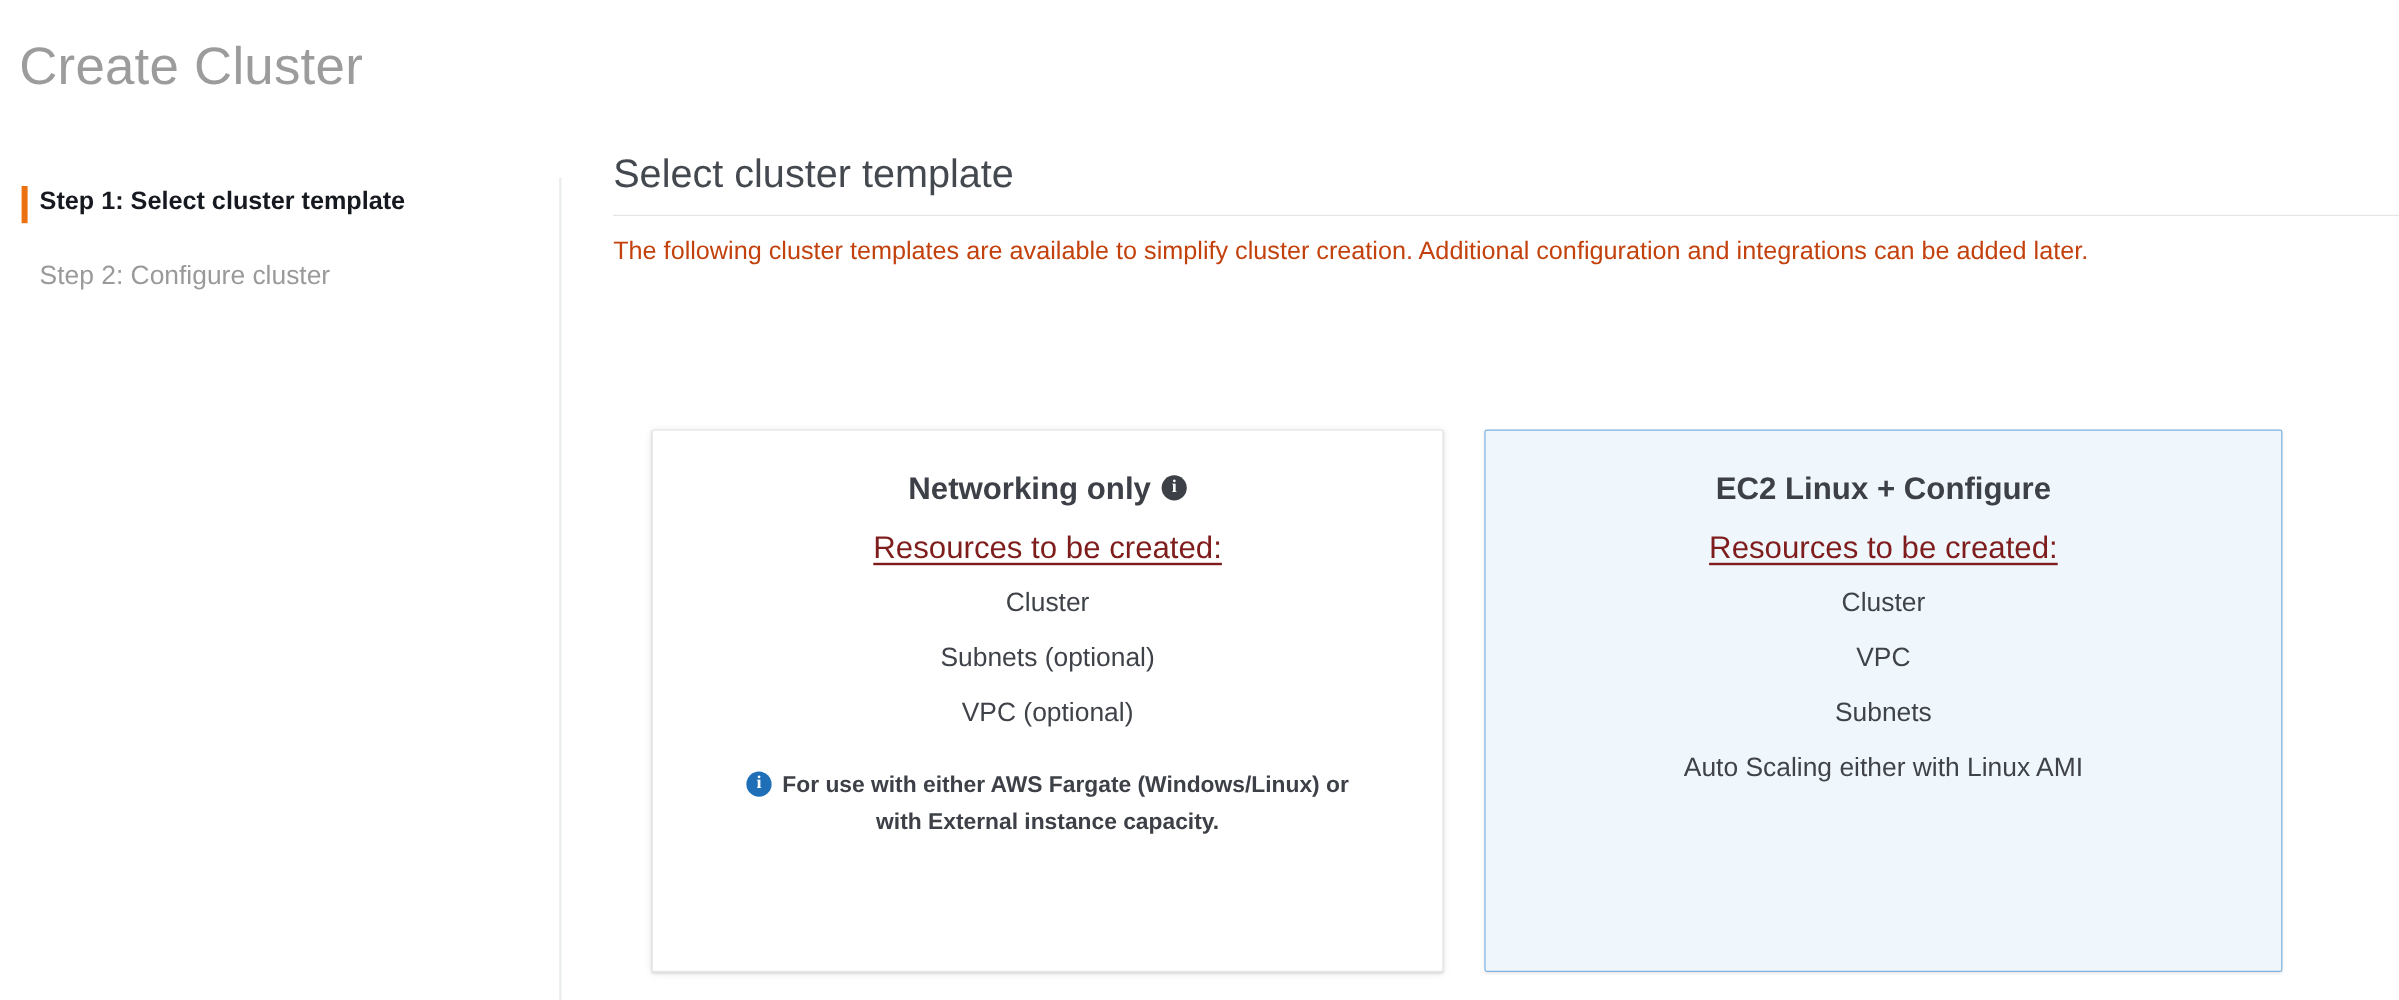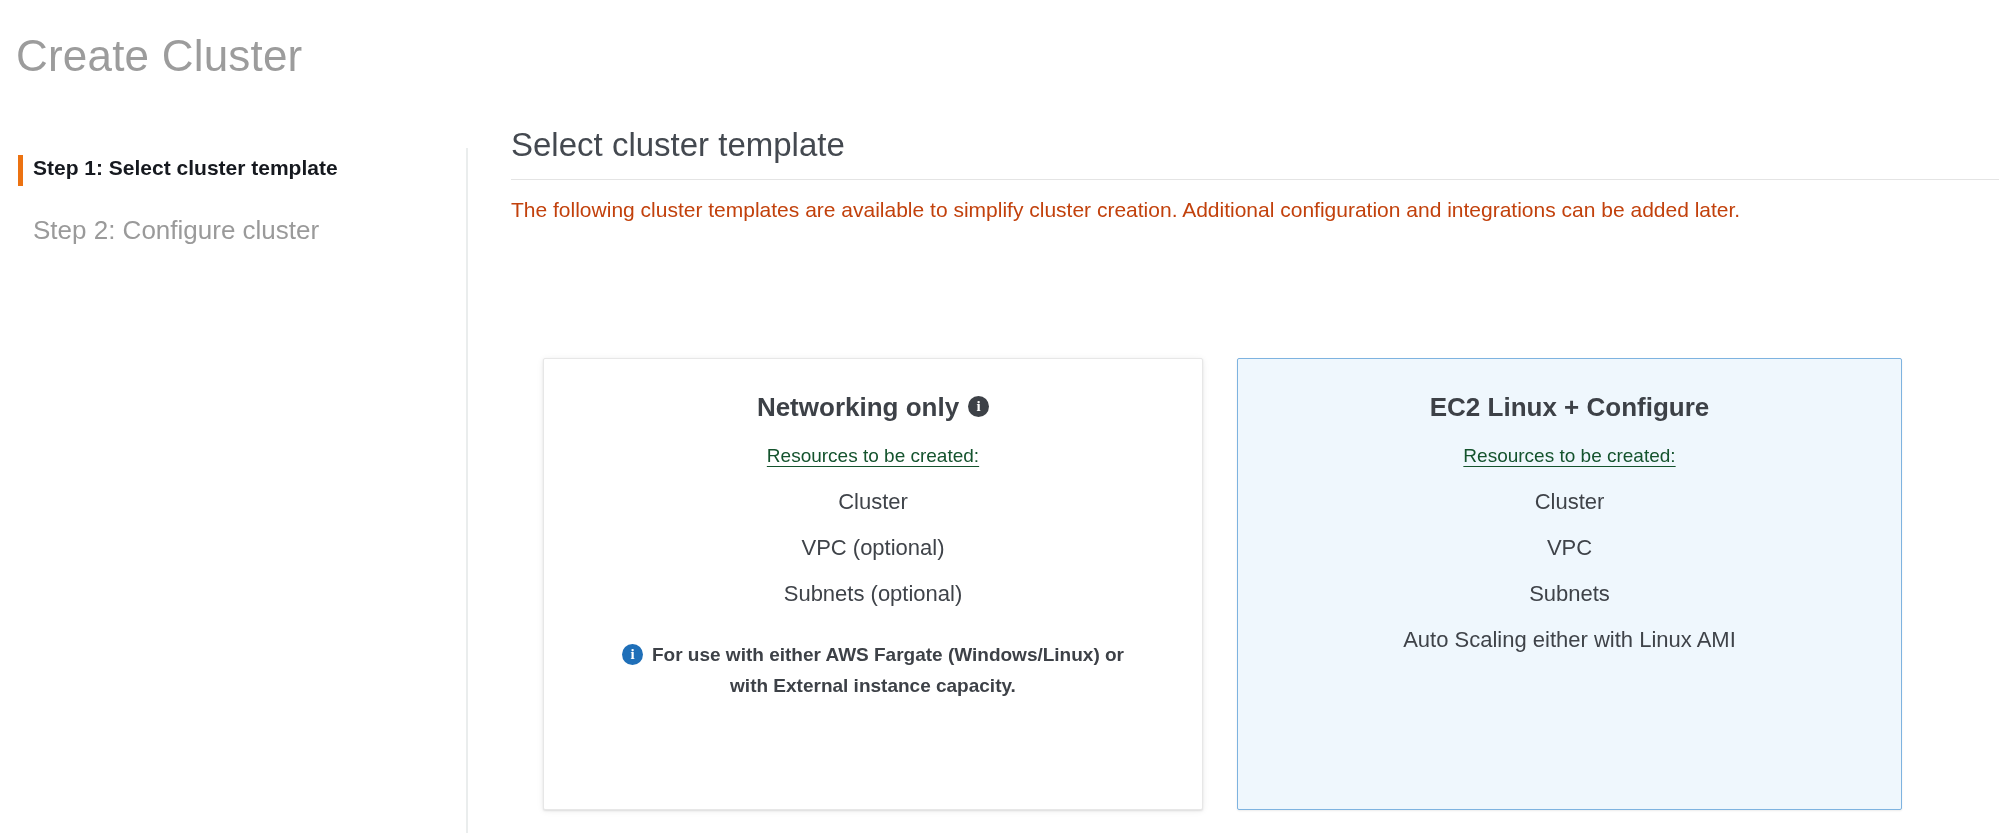--- a/index.html
+++ b/index.html
@@ -55,21 +55,21 @@
   }
   .wizard-step.step-1 {
     top: 6px;
     font-weight: 700;
     color: #16191f;
   }
   .wizard-step.step-2 {
     top: 40px;
     font-weight: 400;
     color: #9a9a9a;
-    font-size: 26px;
+    font-size: 22px;
   }
   .step-marker {
     position: absolute;
     left: 18px;
     top: 1px;
     width: 5px;
     height: 31px;
     background: #ec7211;
   }
 
@@ -163,23 +163,23 @@
     color: #ffffff;
     font-size: 15px;
     font-weight: 700;
     line-height: 21px;
     font-family: "Liberation Serif", serif;
     text-align: center;
   }
 
   .resources-label {
     margin-top: 16px;
-    font-size: 19px;
+    font-size: 26px;
     line-height: 30px;
-    color: #14532d;
+    color: #7f1d1d;
     text-decoration: underline;
     text-underline-offset: 4px;
   }
 
   .resource-list { margin-top: 6px; }
   .resource-item {
     font-size: 22px;
     line-height: 30px;
     color: #3f4349;
     margin-top: 16px;
@@ -245,22 +245,22 @@
       <div class="card card-1">
 
         <div class="card-title">
           <span class="title-text">Networking only</span><span class="info-icon-dark">i</span>
         </div>
 
         <div class="resources-label">Resources to be created:</div>
 
         <div class="resource-list">
           <div class="resource-item">Cluster</div>
+          <div class="resource-item">Subnets (optional)</div>
           <div class="resource-item">VPC (optional)</div>
-          <div class="resource-item">Subnets (optional)</div>
         </div>
 
         <div class="card-note">
           <span class="info-icon-blue">i</span><span>For use with either AWS Fargate (Windows/Linux) or with External instance capacity.</span>
         </div>
 
       </div>
 
       <div class="card card-2">
 

